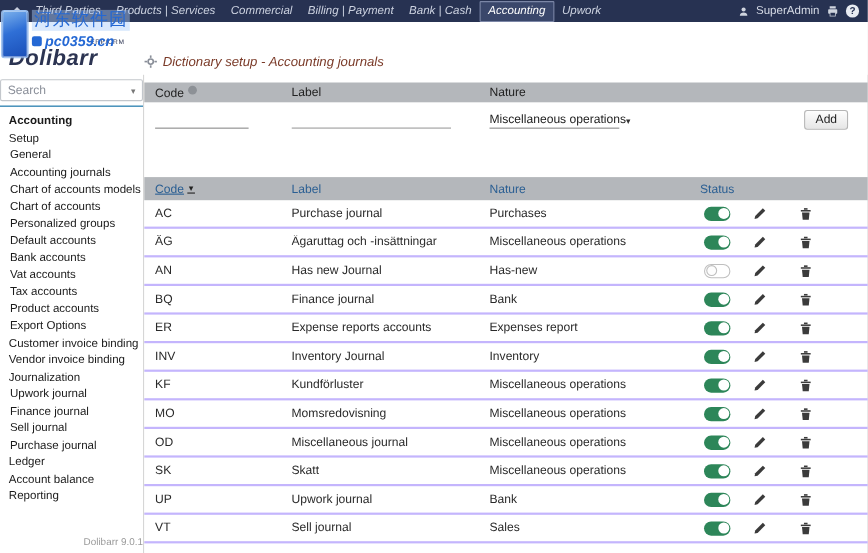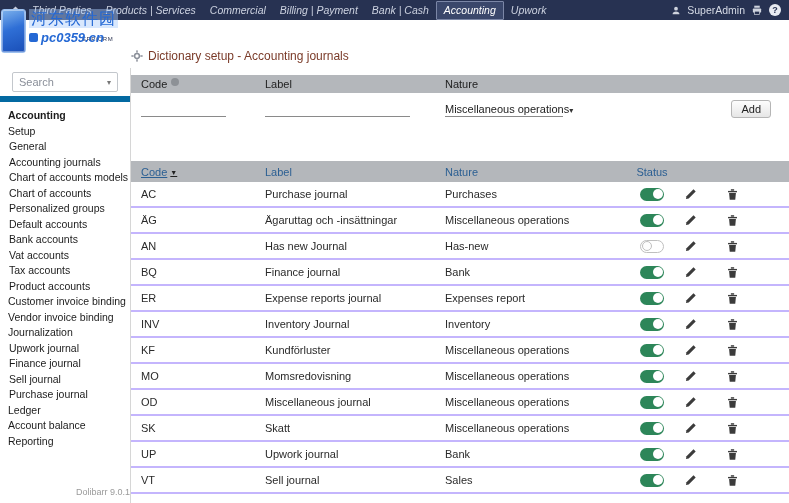--- a/index.html
+++ b/index.html
@@ -20,26 +20,26 @@
            font-size:9px;font-weight:bold;display:flex;align-items:center;justify-content:center;cursor:pointer;}
   .help-ic::after{content:"?";}
 
   
   .band{height:48px;display:flex;background:#fff;}
   .logo-box{width:131px;position:relative;flex:none;cursor:pointer;}
   .logo-text{position:absolute;left:8px;top:22px;font-size:20px;font-weight:bold;font-style:italic;
              color:#2c3452;letter-spacing:.5px;}
   .logo-sub{position:absolute;left:82px;top:16px;font-size:6px;color:#2c3452;letter-spacing:.5px;}
   .breadcrumb{display:flex;align-items:center;gap:5px;margin-top:24px;color:var(--breadcrumb,#7a3a28);
-              font-size:12px;}
+              font-size:12px;font-style:italic;}
 
   
   .body{display:flex;height:435px;}
   .sidebar{width:131px;flex:none;border-right:1px solid #d6d6d6;position:relative;background:#fff;}
-  .search-wrap{padding:4px 12px;border-bottom:6px solid #0369a1;}
+  .search-wrap{padding:4px 0;border-bottom:1px solid #0369a1;}
   .search-box{border:1px solid #c3c7cc;border-radius:2px;height:20px;display:flex;align-items:center;
               justify-content:space-between;padding:0 6px;color:#8a8f99;font-size:11px;background:#fff;cursor:pointer;}
   .search-box .caret{font-size:8px;color:#777;}
   .side-menu{padding-top:6px;}
   .side-item{display:block;padding:2px 3px 2px 8px;font-size:10.5px;line-height:11.5px;color:#1b1b1b;
              text-decoration:none;white-space:nowrap;overflow:hidden;cursor:pointer;}
   .side-item.bold{font-weight:bold;}
   .side-item.lvl1{padding-left:9px;}
   .version{position:absolute;bottom:6px;left:0;width:100%;text-align:right;font-size:9px;color:#9a9a9a;}
 
@@ -140,20 +140,21 @@
             <rect x="4.5" y="9" width="7" height="5" fill="#273252" stroke="#cfd4de"></rect>
           </svg>
       </span>
       <span class="help-ic"></span>
     </div>
   </header>
 
   <div class="band">
     <div class="logo-box">
       <span class="logo-sub">ERP/CRM</span>
+      <span class="logo-text">Dolibarr</span>
     </div>
     <div class="breadcrumb">
       <span>
         <svg width="12" height="12" viewBox="0 0 16 16">
             <circle cx="8" cy="8" r="3.2" fill="none" stroke="#8a8f99" stroke-width="2"></circle>
             <g fill="#8a8f99">
               <rect x="7" y="0.5" width="2" height="3"></rect>
               <rect x="7" y="12.5" width="2" height="3"></rect>
               <rect x="0.5" y="7" width="3" height="2"></rect>
               <rect x="12.5" y="7" width="3" height="2"></rect>
@@ -192,20 +193,21 @@
           <a class="side-item lvl1">Default accounts</a>
 
           <a class="side-item lvl1">Bank accounts</a>
 
           <a class="side-item lvl1">Vat accounts</a>
 
           <a class="side-item lvl1">Tax accounts</a>
 
           <a class="side-item lvl1">Product accounts</a>
 
+          <a class="side-item lvl1">Export Options</a>
 
           <a class="side-item">Customer invoice binding</a>
 
           <a class="side-item">Vendor invoice binding</a>
 
           <a class="side-item">Journalization</a>
 
           <a class="side-item lvl1">Upwork journal</a>
 
           <a class="side-item lvl1">Finance journal</a>
@@ -382,21 +384,21 @@
                     <rect x="2.5" y="3.6" width="11" height="1.7"></rect>
                     <path d="M3.8 6.3h8.4l-.8 8.2H4.6z"></path>
                   </g>
                 </svg>
               </span>
             </div>
           </div>
 
           <div class="trow">
             <div class="col-code">ER</div>
-            <div class="col-label">Expense reports journal</div>
+            <div class="col-label">Expense reports accounts</div>
             <div class="col-nature">Expenses report</div>
             <div class="col-status">
               <span class="toggle on">
                 <span class="knob"></span>
               </span>
             </div>
             <div class="col-edit">
               <span class="act">
                 <svg width="13" height="13" viewBox="0 0 16 16">
                   <path d="M11.7 1.6l2.7 2.7-8.6 8.6-3.4.7.7-3.4z" fill="#3b3b3b"></path>

